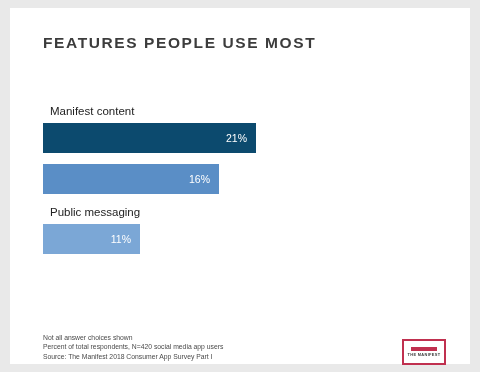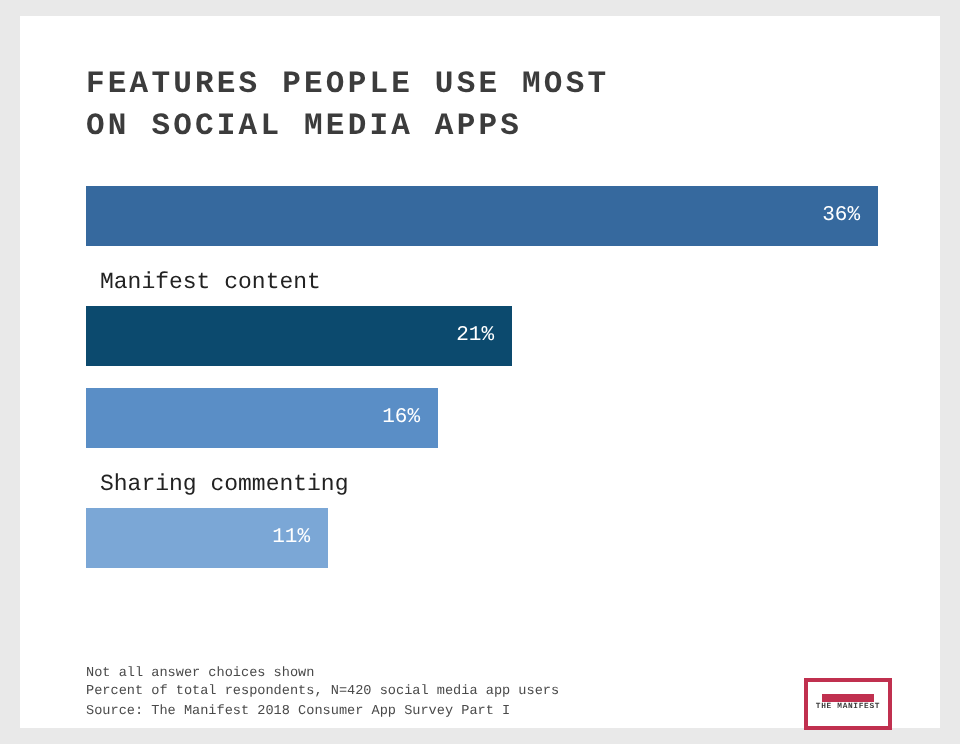--- a/index.html
+++ b/index.html
@@ -8,21 +8,20 @@
     background:#e9e9e9;
     font-family:"Liberation Sans", sans-serif;
     overflow:hidden;
   }
   .card{
     position:absolute;
     left:10px;top:8px;
     width:460px;height:356px;
     background:#ffffff;
     box-sizing:border-box;
-    font-family:Liberation Mono, monospace;
   }
   .title{
     position:absolute;
     left:33px;top:24px;
     width:380px;
     font-size:15.5px;
     font-weight:bold;
     letter-spacing:1.6px;
     line-height:21px;
     color:#3c3c3c;
@@ -96,54 +95,48 @@
     display:block;
   }
 </style>
 </head>
 <body>
 
 <div class="card">
 
   <div class="title">
     <span>FEATURES PEOPLE USE MOST</span><br>
-    <span>ON SOCIAL MEDIA APPS</span>
   </div>
 
   <div class="chart-area">
 
     <div class="bar-block">
-      <div class="bar-row">
-        <div class="bar" id="bar0" style="width: 396px; background: rgb(54, 105, 158);">
-          <span class="bar-value">36%</span>
-        </div>
-      </div>
     </div>
 
     <div class="bar-block">
       <div class="bar-label">Manifest content</div>
       <div class="bar-row">
         <div class="bar" id="bar1" style="width: 213px; background: #0c4a6e;">
           <span class="bar-value">21%</span>
         </div>
       </div>
     </div>
 
     <div class="bar-block">
       <div class="bar-row">
         <div class="bar" id="bar2" style="width: 176px; background: rgb(90, 142, 198); text-align: right;">
           <span class="bar-value">16%</span>
         </div>
       </div>
     </div>
 
     <div class="bar-block">
-      <div class="bar-label">Sharing commenting</div>
+      <div class="bar-label">Public messaging</div>
       <div class="bar-row">
-        <div class="bar" id="bar3" style="width: 121px; background: rgb(123, 167, 214);">
+        <div class="bar" id="bar3" style="width: 97px; background: rgb(123, 167, 214);">
           <span class="bar-value">11%</span>
         </div>
       </div>
     </div>
 
   </div>
 
   <div class="footnotes">
     <div>Not all answer choices shown</div>
     <div>Percent of total respondents, N=420 social media app users</div>

